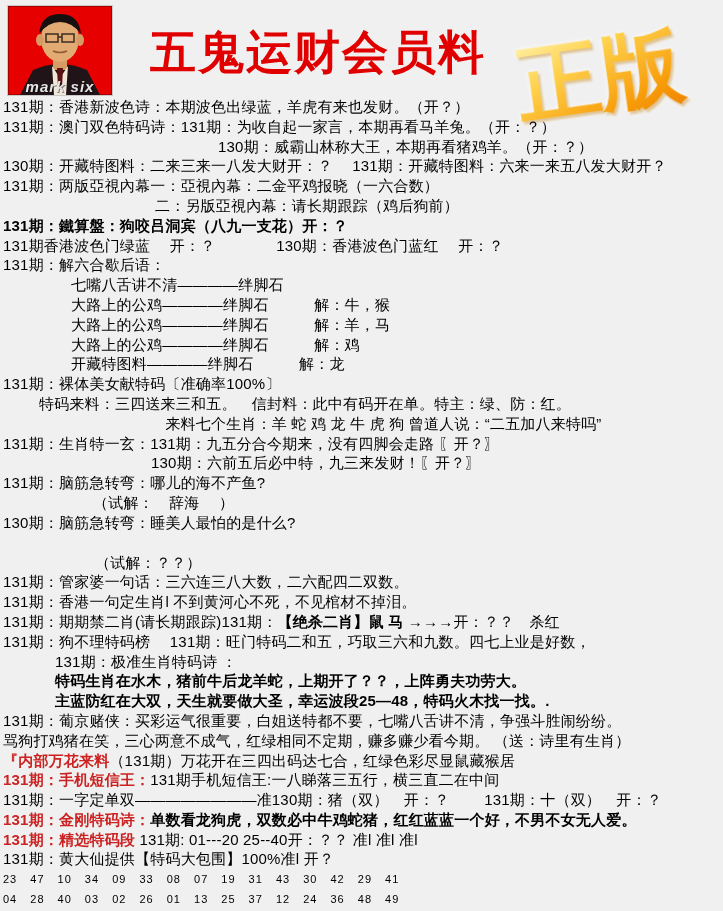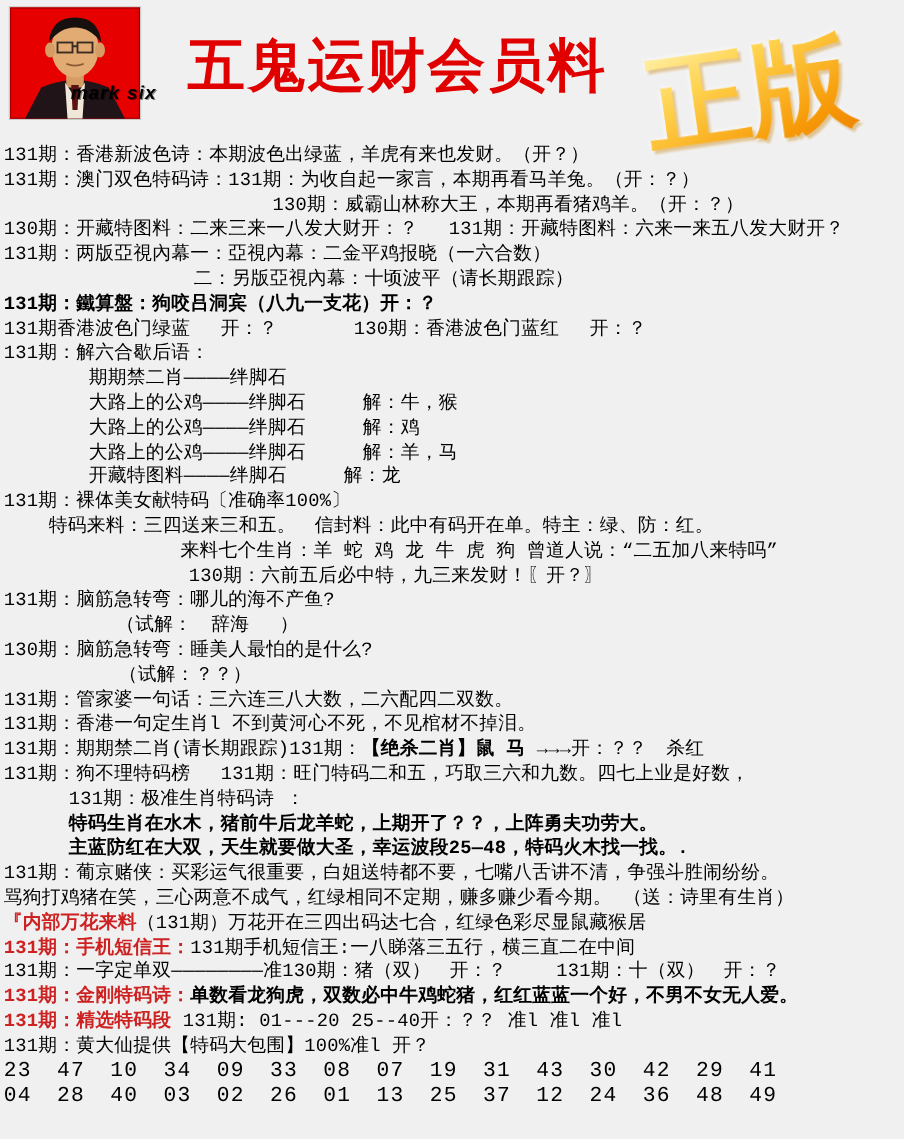--- a/index.html
+++ b/index.html
@@ -9,46 +9,46 @@
     color:#000;
     font-family:"Liberation Sans","DejaVu Sans",sans-serif;
   }
   .photo{
     position:absolute;left:8px;top:6px;width:104px;height:89px;
     background:var(--photo-bg,#e60000);
     box-shadow:0 0 0 1px #c9c9c9;
   }
   .photo svg{display:block;width:100%;height:100%;}
   .photo-caption{
-    position:absolute;left:0;bottom:12px;width:100%;text-align:center;
+    position:absolute;left:0;bottom:0;width:100%;text-align:center;
     font-size:15px;font-weight:bold;font-style:italic;
-    color:#000000;text-shadow:1px 1px 0 rgba(0,0,0,.45);
-    letter-spacing:1px;line-height:16px;margin-left:31px;
+    color:#e5e5e5;text-shadow:1px 1px 0 rgba(0,0,0,.45);
+    letter-spacing:1px;line-height:16px;
   }
   .page-title{
     position:absolute;left:150px;top:22px;
     font-family:"Liberation Serif","DejaVu Serif",serif;
     font-size:46px;font-weight:bold;color:var(--title-red,#e10000);
     letter-spacing:2px;white-space:nowrap;
   }
   .badge{
     position:absolute;left:516px;top:28px;width:200px;
     font-family:"Liberation Serif","DejaVu Serif",serif;
     font-size:84px;font-weight:bold;line-height:92px;white-space:nowrap;
     transform:rotate(-8deg);
     background:linear-gradient(155deg,#fff3b0 0%,#ffd24d 30%,#f79b07 70%,#e87400 100%);
     -webkit-background-clip:text;background-clip:text;color:transparent;
     filter:drop-shadow(2px 3px 1px rgba(190,120,0,.40)) drop-shadow(0 0 2px rgba(255,255,255,.9));
   }
-  #content{position:absolute;left:3px;top:115px;width:719px;font-family:Liberation Mono, monospace;}
+  #content{position:absolute;left:3px;top:97px;width:719px;}
   .line{font-size:15px;line-height:19.8px;white-space:pre;letter-spacing:.2px;}
   .line .red{color:var(--accent-red,#cc2222);font-weight:bold;}
   .line .bold{font-weight:bold;}
   .numrow{
-    font-size:17px;line-height:19px;white-space:pre;
+    font-size:11px;line-height:19px;white-space:pre;
     word-spacing:9px;letter-spacing:1px;margin-top:1px;
   }
 </style>
 </head>
 <body>
 
 <div class="photo">
   <svg viewBox="0 0 104 89">
     <rect x="0" y="0" width="104" height="89" fill="#e60000"></rect>
     <rect x="0" y="0" width="104" height="89" fill="none" stroke="#a80000" stroke-width="2"></rect>
@@ -81,37 +81,38 @@
 
 <div class="badge">正版</div>
 
 <div id="content">
   <div>
       <div class="line"><span>131期：香港新波色诗：本期波色出绿蓝，羊虎有来也发财。（开？）</span></div>
       <div class="line"><span>131期：澳门双色特码诗：131期：为收自起一家言，本期再看马羊兔。（开：？）</span></div>
       <div class="line" style="padding-left: 215px;"><span>130期：威霸山林称大王，本期再看猪鸡羊。（开：？）</span></div>
       <div class="line"><span>130期：开藏特图料：二来三来一八发大财开：？　 131期：开藏特图料：六来一来五八发大财开？</span></div>
       <div class="line"><span>131期：两版亞視內幕一：亞視內幕：二金平鸡报晓（一六合数）</span></div>
-      <div class="line" style="padding-left: 152px;"><span>二：另版亞視內幕：十顷波平（请长期跟踪）</span></div>
+      <div class="line" style="padding-left: 152px;"><span>二：另版亞視內幕：请长期跟踪（鸡后狗前）</span></div>
       <div class="line"><span class="bold">131期：鐵算盤：狗咬吕洞宾（八九一支花）开：？</span></div>
       <div class="line"><span>131期香港波色门绿蓝　 开：？　　　　130期：香港波色门蓝红　 开：？</span></div>
       <div class="line"><span>131期：解六合歇后语：</span></div>
-      <div class="line" style="padding-left: 68px;"><span>期期禁二肖————绊脚石</span></div>
+      <div class="line" style="padding-left: 68px;"><span>七嘴八舌讲不清————绊脚石</span></div>
       <div class="line" style="padding-left: 68px;"><span>大路上的公鸡————绊脚石　　　解：牛，猴</span></div>
+      <div class="line" style="padding-left: 68px;"><span>大路上的公鸡————绊脚石　　　解：羊，马</span></div>
       <div class="line" style="padding-left: 68px;"><span>大路上的公鸡————绊脚石　　　解：鸡</span></div>
-      <div class="line" style="padding-left: 68px;"><span>大路上的公鸡————绊脚石　　　解：羊，马</span></div>
       <div class="line" style="padding-left: 68px;"><span>开藏特图料————绊脚石　　　解：龙</span></div>
       <div class="line"><span>131期：裸体美女献特码〔准确率100%〕</span></div>
       <div class="line" style="padding-left: 36px;"><span>特码来料：三四送来三和五。　信封料：此中有码开在单。特主：绿、防：红。</span></div>
       <div class="line" style="padding-left: 42px; text-align: center;"><span>来料七个生肖：羊 蛇 鸡 龙 牛 虎 狗 曾道人说：“二五加八来特吗”</span></div>
+      <div class="line"><span>131期：生肖特一玄：131期：九五分合今期来，没有四脚会走路 〖开？〗</span></div>
       <div class="line" style="padding-left: 148px;"><span>130期：六前五后必中特，九三来发财！〖开？〗</span></div>
       <div class="line"><span>131期：脑筋急转弯：哪儿的海不产鱼?</span></div>
       <div class="line" style="padding-left: 90px;"><span>（试解：　辞海　 ）</span></div>
       <div class="line"><span>130期：脑筋急转弯：睡美人最怕的是什么?</span></div>
-      <div class="line" style="padding-left: 92px;"><span>（试解：？？）</span></div>
+      <div class="line" style="padding-left: 92px; margin-top: 20px;"><span>（试解：？？）</span></div>
       <div class="line"><span>131期：管家婆一句话：三六连三八大数，二六配四二双数。</span></div>
       <div class="line"><span>131期：香港一句定生肖l 不到黄河心不死，不见棺材不掉泪。</span></div>
       <div class="line"><span>131期：期期禁二肖(请长期跟踪)131期：</span><span class="bold">【绝杀二肖】鼠 马 </span><span>→→→开：？？　杀红</span></div>
       <div class="line"><span>131期：狗不理特码榜　 131期：旺门特码二和五，巧取三六和九数。四七上业是好数，</span></div>
       <div class="line" style="padding-left: 52px;"><span>131期：极准生肖特码诗 ：</span></div>
       <div class="line" style="padding-left: 52px;"><span class="bold">特码生肖在水木，猪前牛后龙羊蛇，上期开了？？，</span><span class="bold">上阵勇夫功劳大。</span></div>
       <div class="line" style="padding-left: 52px;"><span class="bold">主蓝防红在大双，天生就要做大圣，幸运波段25—48，特码火木找一找。.</span></div>
       <div class="line"><span>131期：葡京赌侠：买彩运气很重要，白姐送特都不要，七嘴八舌讲不清，争强斗胜闹纷纷。</span></div>
       <div class="line"><span>骂狗打鸡猪在笑，三心两意不成气，红绿相同不定期，赚多赚少看今期。 （送：诗里有生肖）</span></div>
       <div class="line"><span class="red">『内部万花来料</span><span>（131期）万花开在三四出码达七合，红绿色彩尽显鼠藏猴居</span></div>

